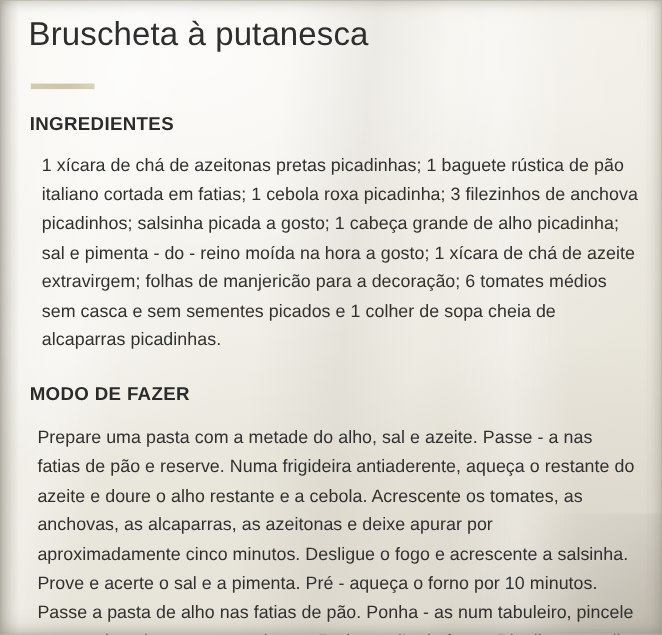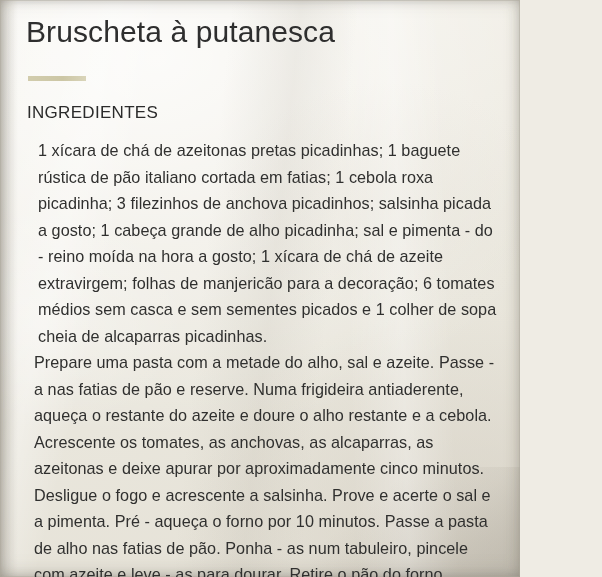--- a/index.html
+++ b/index.html
@@ -10,21 +10,21 @@
     width: 602px;
     height: 577px;
     overflow: hidden;
     background: #efece4;
     font-family: "Liberation Sans", sans-serif;
   }
 
   
   #page-scan {
     position: relative;
-    width: 520px;
+    width: 602px;
     height: 577px;
     box-sizing: border-box;
     background:
       radial-gradient(ellipse 160% 120% at 30% 10%, rgba(255,255,255,0.75) 0%, rgba(255,255,255,0) 55%),
       radial-gradient(ellipse 90% 70% at 90% 95%, rgba(206,200,188,0.55) 0%, rgba(206,200,188,0) 60%),
       linear-gradient(160deg, #f5f3ec 0%, #eeebe2 35%, #e9e6dc 60%, #e4e0d5 100%);
     padding: 14px 22px 0 26px;
   }
 
   
@@ -88,21 +88,21 @@
   .title-rule {
     width: 58px;
     height: 5px;
     margin: 26px 0 22px 2px;
     background: linear-gradient(90deg, #cfc9a8 0%, #c9c3a0 60%, #d7d2b6 100%);
     opacity: 0.95;
   }
 
   h2.section-heading {
     margin: 0 0 14px 1px;
-    font-weight: normal;
+    font-weight: bold;
     font-size: 17px;
     line-height: 20px;
     color: #2b2b2b;
     letter-spacing: 0.3px;
   }
 
   h2.section-heading.second {
     margin-top: 26px;
     margin-bottom: 16px;
   }
@@ -141,17 +141,18 @@
   <div id="content">
 
     <h1 id="recipe-title">Bruscheta à putanesca</h1>
 
     <div class="title-rule"></div>
 
     <h2 class="section-heading">INGREDIENTES</h2>
 
     <p class="body-text ingredients">1 xícara de chá de azeitonas pretas picadinhas; 1 baguete rústica de pão italiano cortada em fatias; 1 cebola roxa picadinha; 3 filezinhos de anchova picadinhos; salsinha picada a gosto; 1 cabeça grande de alho picadinha; sal e pimenta - do - reino moída na hora a gosto; 1 xícara de chá de azeite extravirgem; folhas de manjericão para a decoração; 6 tomates médios sem casca e sem sementes picados e 1 colher de sopa cheia de alcaparras picadinhas.</p>
 
+    <h2 class="section-heading second">MODO DE FAZER</h2>
 
     <p class="body-text method">Prepare uma pasta com a metade do alho, sal e azeite. Passe - a nas fatias de pão e reserve. Numa frigideira antiaderente, aqueça o restante do azeite e doure o alho restante e a cebola. Acrescente os tomates, as anchovas, as alcaparras, as azeitonas e deixe apurar por aproximadamente cinco minutos. Desligue o fogo e acrescente a salsinha. Prove e acerte o sal e a pimenta. Pré - aqueça o forno por 10 minutos. Passe a pasta de alho nas fatias de pão. Ponha - as num tabuleiro, pincele com azeite e leve - as para dourar. Retire o pão do forno. Distribua o molho putanesca pelas torradas, decore com minitomates e folhas de manjericão e sirva imediatamente.</p>
 
   </div>
 </div>
 
 </body></html>

